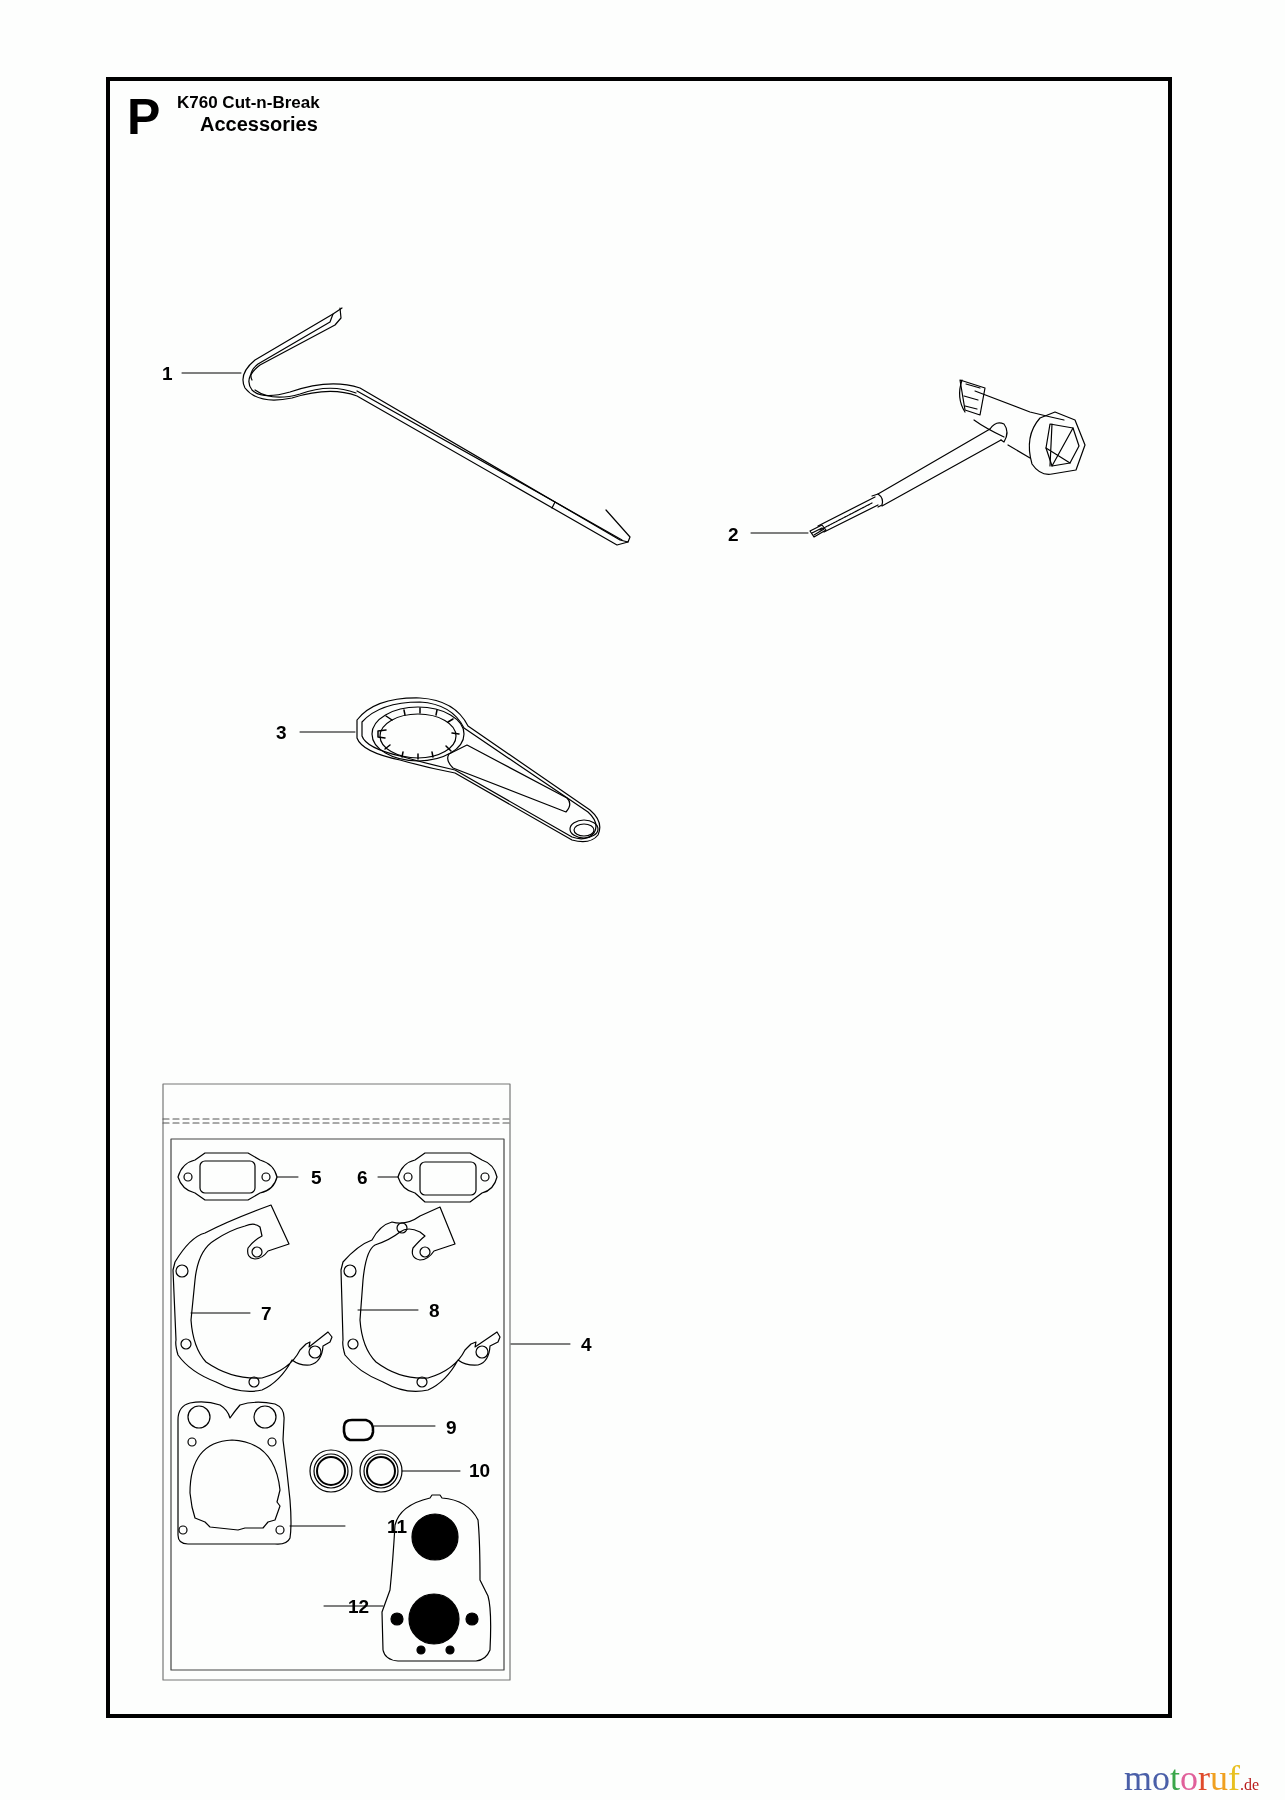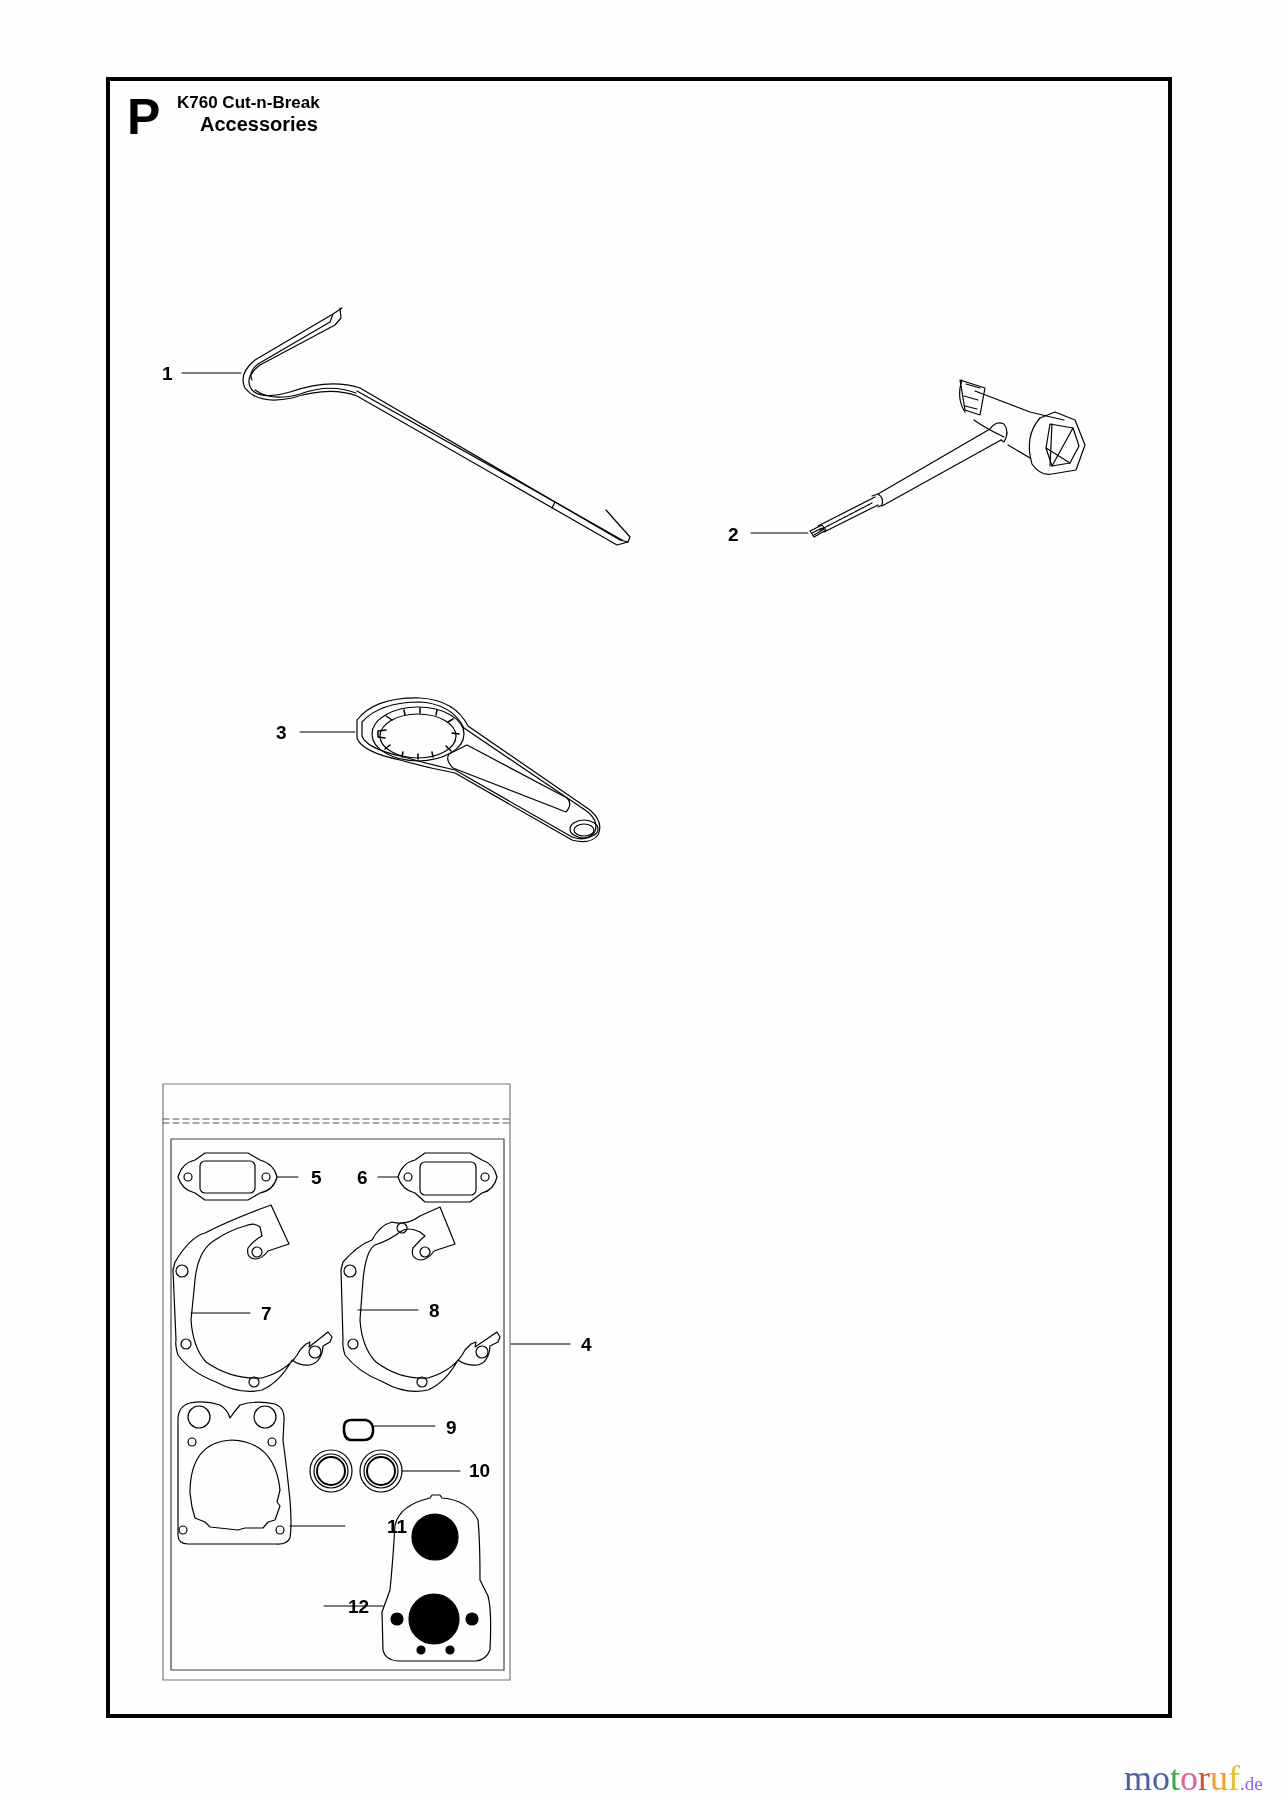--- a/index.html
+++ b/index.html
@@ -8,21 +8,21 @@
   .frame { position:absolute; left:106px; top:77px; width:1066px; height:1641px;
            border:4px solid #000; box-sizing:border-box; }
   .section-letter { position:absolute; left:127px; top:92px; font-size:50px; font-weight:bold;
                     line-height:1; letter-spacing:0; }
   .model { position:absolute; left:177px; top:94px; font-size:17px; font-weight:bold; line-height:1; }
   .page-title { position:absolute; left:192px; top:114px; font-size:20px; font-weight:bold; line-height:1;margin-left:8px; }
   .callout { position:absolute; font-size:19px; font-weight:bold; line-height:1; }
   svg.art { position:absolute; left:0; top:0; width:1285px; height:1800px; }
   .wm { position:absolute; left:1124px; top:1760px; font-family:"Liberation Serif", serif;
         font-size:36px; line-height:1; white-space:nowrap; }
-  .wm .de { font-size:19px; color:#8b5cf6;font-family:Liberation Serif, serif; }
+  .wm .de { font-size:16px; color:#b91c1c;font-family:Liberation Serif, serif; }
 </style>
 </head>
 <body>
 
 <div class="frame"></div>
 
 <div class="section-letter">P</div>
 <div class="model">K760 Cut-n-Break</div>
 <div class="page-title">Accessories</div>
 

